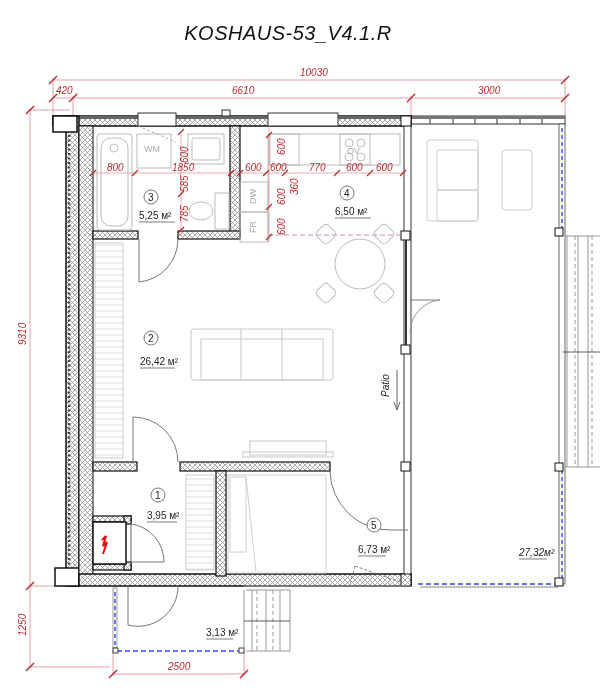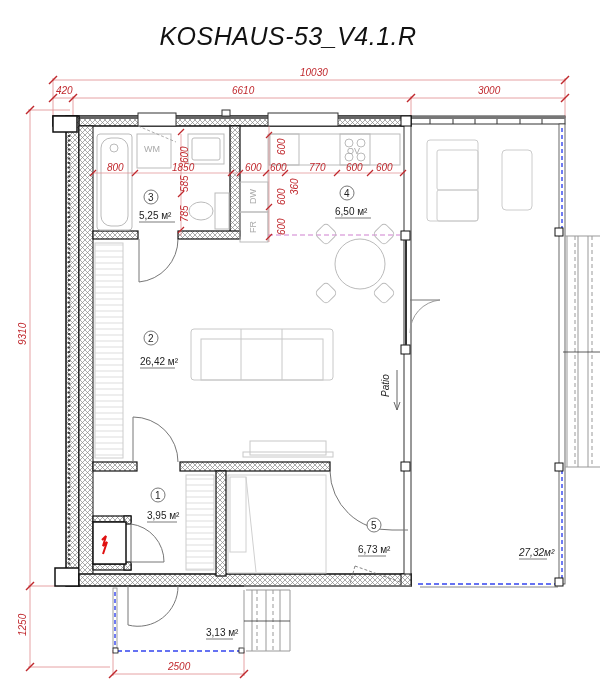--- a/index.html
+++ b/index.html
@@ -1,17 +1,17 @@
 <!DOCTYPE html>
 <html><head>
 <meta charset="utf-8">
 <style>
   html, body { margin:0; padding:0; background:#ffffff; }
   body { width:600px; height:700px; position:relative; overflow:hidden; font-family:"Liberation Sans", sans-serif; }
-  .title { position:absolute; left:0; top:22px; width:576px; text-align:center; font-size:25px; font-style:italic; color:#111; letter-spacing:0.5px; }
+  .title { position:absolute; left:0; top:22px; width:576px; text-align:center; font-size:20px; font-style:italic; color:#111; letter-spacing:0.5px; }
   svg { position:absolute; left:0; top:0; }
   .dim { font-family:"Liberation Sans", sans-serif; font-style:italic; font-size:10px; fill:#c0282d; }
   .lbl { font-family:"Liberation Sans", sans-serif; font-size:10px; fill:#222; }
   .appl { font-family:"Liberation Sans", sans-serif; font-size:9px; fill:#aaa; }
 </style>
 </head>
 <body>
 
 <div class="title">KOSHAUS-53_V4.1.R</div>
 

